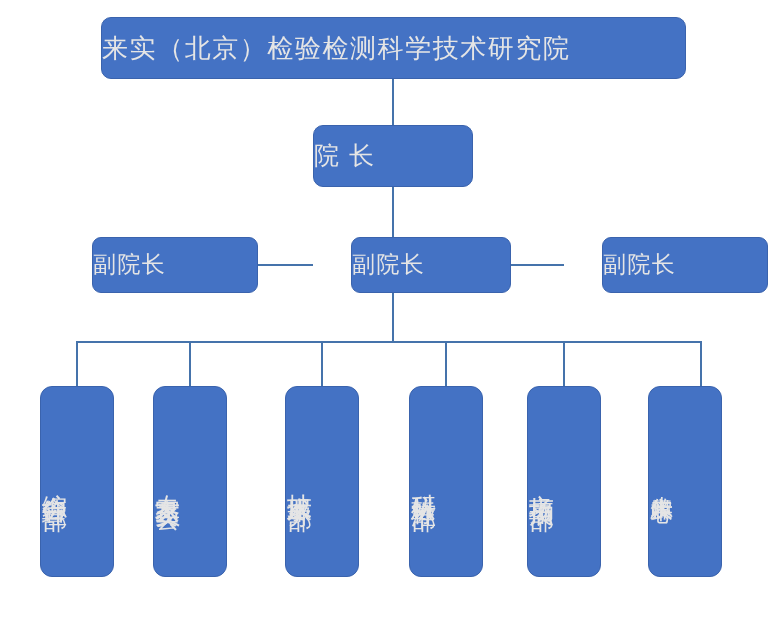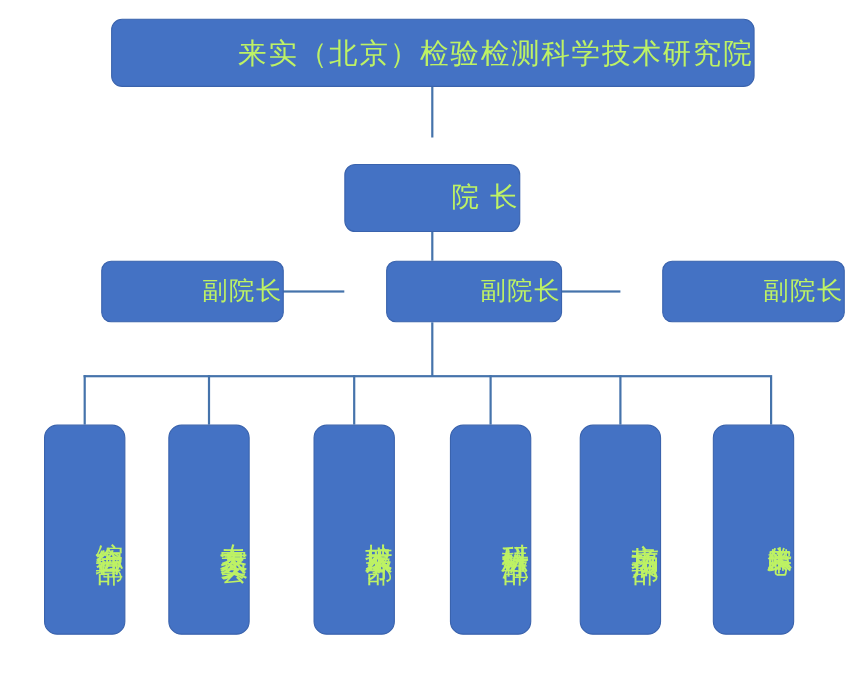--- a/index.html
+++ b/index.html
@@ -26,24 +26,24 @@
   }
   .line-v { width: 1.5px; }
   .line-h { height: 1.5px; }
 
   
   .node {
     position: absolute;
     box-sizing: border-box;
     background: #4472c4;
     border: 1px solid #3a63ad;
-    color: #bef264;
+    color: #e5e5e5;
     display: flex;
     align-items: center;
-    justify-content: flex-end;
+    justify-content: flex-start;
     text-align: center;
     letter-spacing: 0.06em;
     line-height: 1.18;
   }
 
   .node-root {
     left: 101px;
     top: 17px;
     width: 585px;
     height: 62px;
@@ -51,21 +51,20 @@
     font-size: 26px;
   }
 
   .node-director {
     left: 313px;
     top: 125px;
     width: 160px;
     height: 62px;
     border-radius: 10px;
     font-size: 25px;
-    margin-top: 24px;
   }
 
   .node-vp {
     top: 237px;
     width: 166px;
     height: 56px;
     border-radius: 9px;
     font-size: 23px;
     margin-left: 38px;
   }

